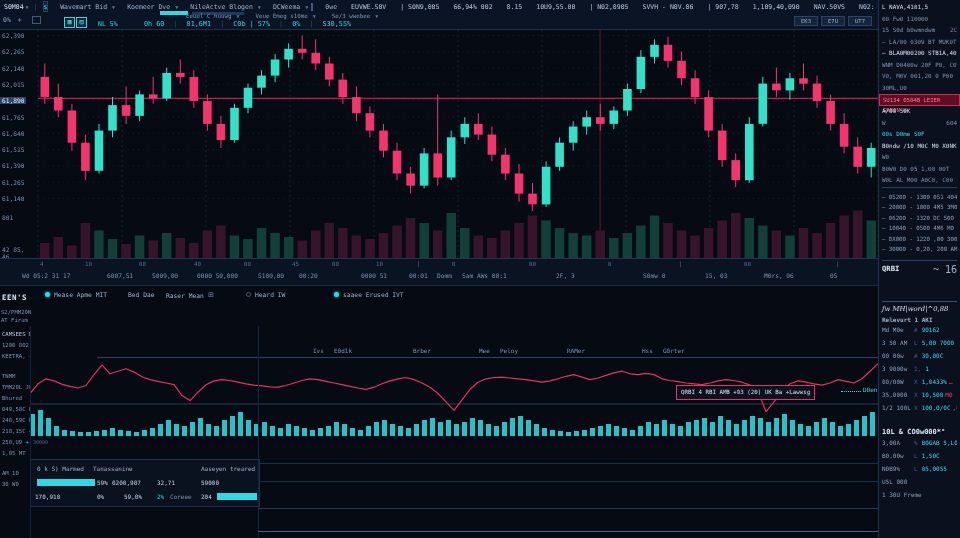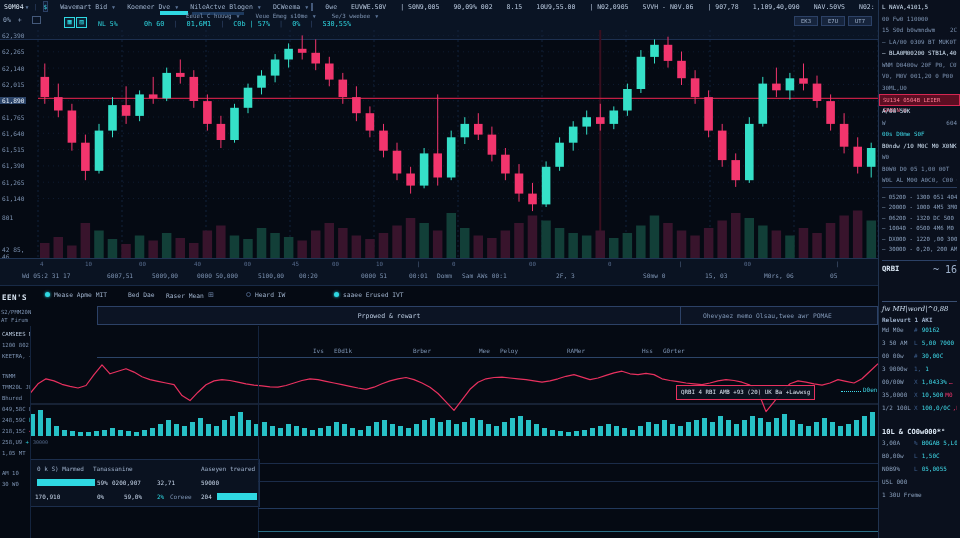--- a/index.html
+++ b/index.html
@@ -1,20 +1,20 @@
 <!DOCTYPE html>
 <html><head>
 <meta charset="utf-8">
 <style>
   html,body{margin:0;padding:0;background:#02050c;}
   #app{position:relative;width:960px;height:538px;overflow:hidden;background:#050a13;
        font-family:"DejaVu Sans Mono",monospace;color:#c9d8ec;-webkit-font-smoothing:none;}
   .abs{position:absolute;}
   
-  #toolbar{position:absolute;left:0;top:0;width:878px;height:40px;background:#0a1424;border-bottom:1px solid #1d3050;box-sizing:border-box;}
+  #toolbar{position:absolute;left:0;top:0;width:878px;height:30px;background:#0a1424;border-bottom:1px solid #1d3050;box-sizing:border-box;}
   #tb-row1{position:absolute;left:0;top:0;width:100%;height:13px;display:flex;align-items:center;font-size:6.5px;color:#9fb2cc;white-space:nowrap;}
   .tb-sym{color:#dce8f5;margin-left:4px;}
   .caret{color:#5b7396;font-size:5px;margin-left:2px;}
   .tb-sep{color:#33496e;margin:0 5px;}
   .icon-chip{display:inline-block;width:9px;height:9px;line-height:9px;text-align:center;border:1px solid #2c4166;color:#3fd9e8;font-size:6px;background:#0e1a30;}
   .tb-menu{margin-left:12px;color:#9fb2cc;}
   .tb-stat{margin-left:14px;color:#b9c9de;}
   #tb-stats1{display:flex;align-items:center;margin-left:auto;margin-right:76px;}
   .sq-icon{display:inline-block;width:7px;height:6px;border:1px solid #44597a;margin-left:3px;}
   
@@ -107,21 +107,21 @@
           <span class="tb-menu">Wavemart Bid<span class="caret"> ▼</span></span>
           <span class="tb-menu">Koemeer Dve<span class="caret"> ▼</span></span>
           <span class="tb-menu">NileActve Blogen<span class="caret"> ▼</span></span>
           <span class="tb-menu">DCWeema<span class="caret"> ▼</span></span>
         </span>
       <span class="sq-icon"></span>
       <span class="tb-menu">0we</span>
       <span id="tb-stats1">
           <span class="tb-stat">EUVWE.S0V</span>
           <span class="tb-stat">| S0N9,005</span>
-          <span class="tb-stat">90,09% 002</span>
+          <span class="tb-stat">66,94% 002</span>
           <span class="tb-stat">8.15</span>
           <span class="tb-stat">10U9,55.00</span>
           <span class="tb-stat">| N02,0905</span>
           <span class="tb-stat">SVVH - N0V.06</span>
           <span class="tb-stat">| 907,78</span>
           <span class="tb-stat">1,109,40,090</span>
           <span class="tb-stat">NAV.50VS</span>
           <span class="tb-stat">N02:</span>
         </span>
     </div>
@@ -457,24 +457,20 @@
       <div class="ll-row"><span>049,58C</span><span class="sfx-b"> B</span></div>
       <div class="ll-row"><span>248,59C</span><span class="sfx-c"> b</span></div>
       <div class="ll-row"><span>218,15C</span><span class="sfx-r"> 4</span></div>
       <div class="ll-row"><span>258,U9</span><span class="sfx-c"> +</span></div>
       <div class="ll-row"><span>1,05 MT</span></div>
       <div class="ll-gap"></div>
       <div class="ll-row"><span>AM 10</span></div>
       <div class="ll-row"><span>30 W0</span></div>
     </div>
 
-  <div id="tab-strip">
-    <div id="tab1">Prpowed &amp; rewart</div>
-    <div id="tab2">Ohevyaez memo Olsau,twee awr POMAE</div>
-  </div>
 
   <div id="col-headers">
       <span class="col-h" style="left: 313px;">Ivs</span>
       <span class="col-h" style="left: 334px;">E0d1k</span>
       <span class="col-h" style="left: 413px;">Brber</span>
       <span class="col-h" style="left: 479px;">Mee</span>
       <span class="col-h" style="left: 500px;">Peloy</span>
       <span class="col-h" style="left: 567px;">RAMer</span>
       <span class="col-h" style="left: 642px;">Hss</span>
       <span class="col-h" style="left: 663px;">G0rter</span>

